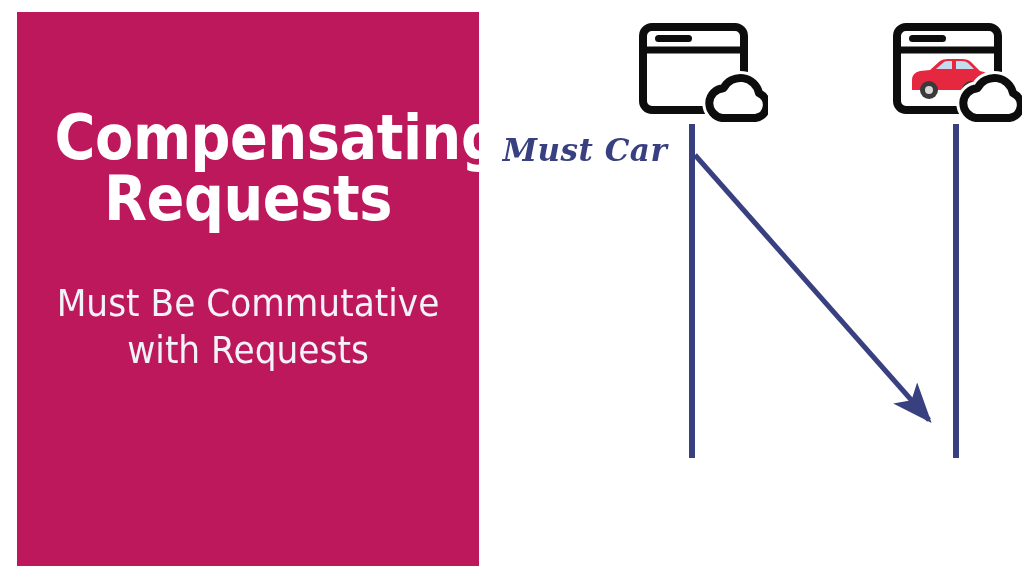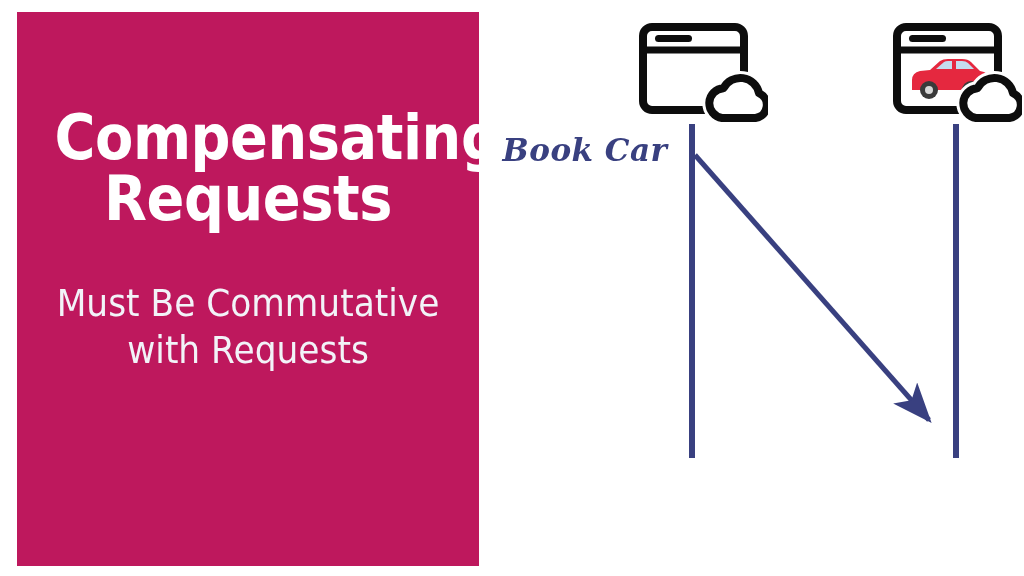--- a/index.html
+++ b/index.html
@@ -104,21 +104,21 @@
 
   <div id="title-panel">
     <div id="panel-title">Compensating
 Requests</div>
     <div id="panel-subtitle">Must Be Commutative
 with Requests</div>
   </div>
 
   <div id="diagram">
 
-    <div id="msg-label">Book Car</div>
+    <div id="msg-label">Must Car</div>
 
     <div class="node-icon" id="icon-left">
       <svg width="130" height="104" viewBox="0 0 130 104" xmlns="http://www.w3.org/2000/svg">
 
         <rect x="5" y="5" width="101" height="83" rx="9" ry="9" fill="#ffffff" stroke="#0d0d0d" stroke-width="8"></rect>
 
         <line x1="5" y1="28" x2="106" y2="28" stroke="#0d0d0d" stroke-width="7"></line>
 
         <rect x="17" y="13" width="37" height="7" rx="3.5" ry="3.5" fill="#0d0d0d"></rect>
 

